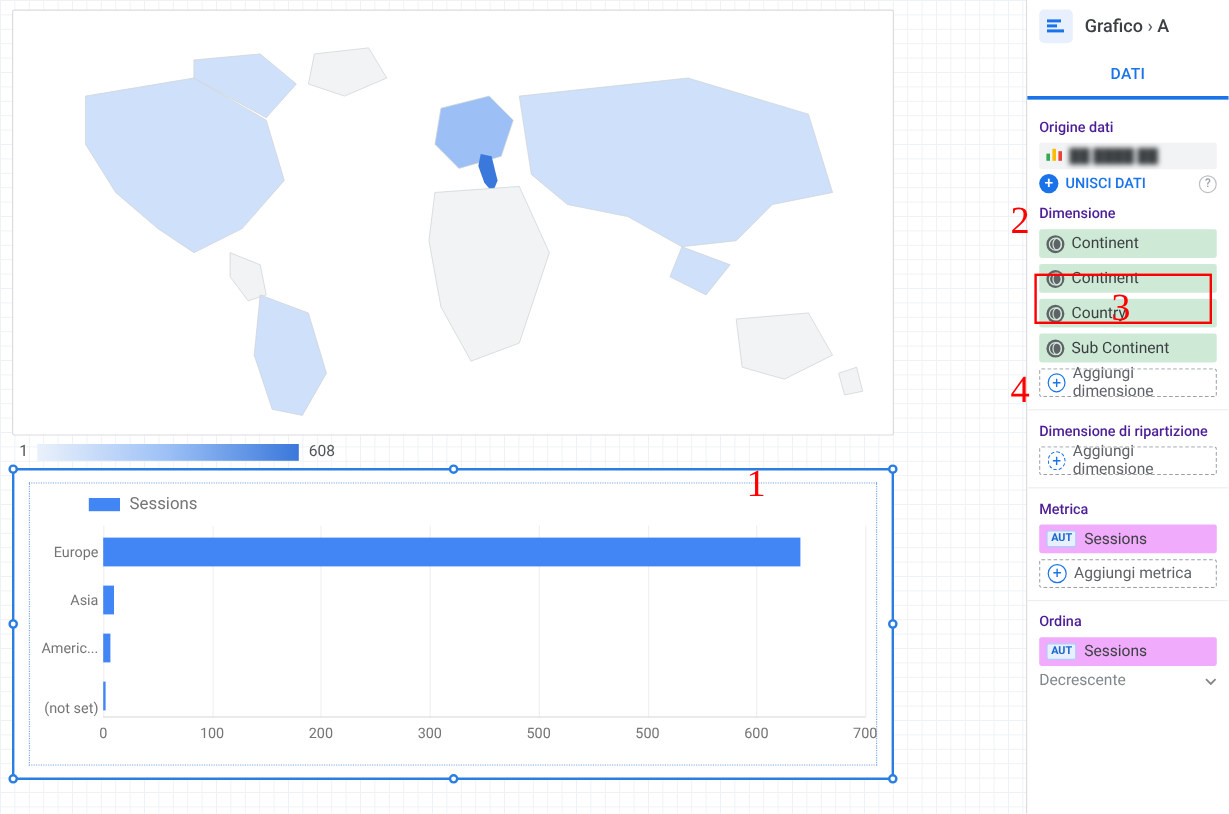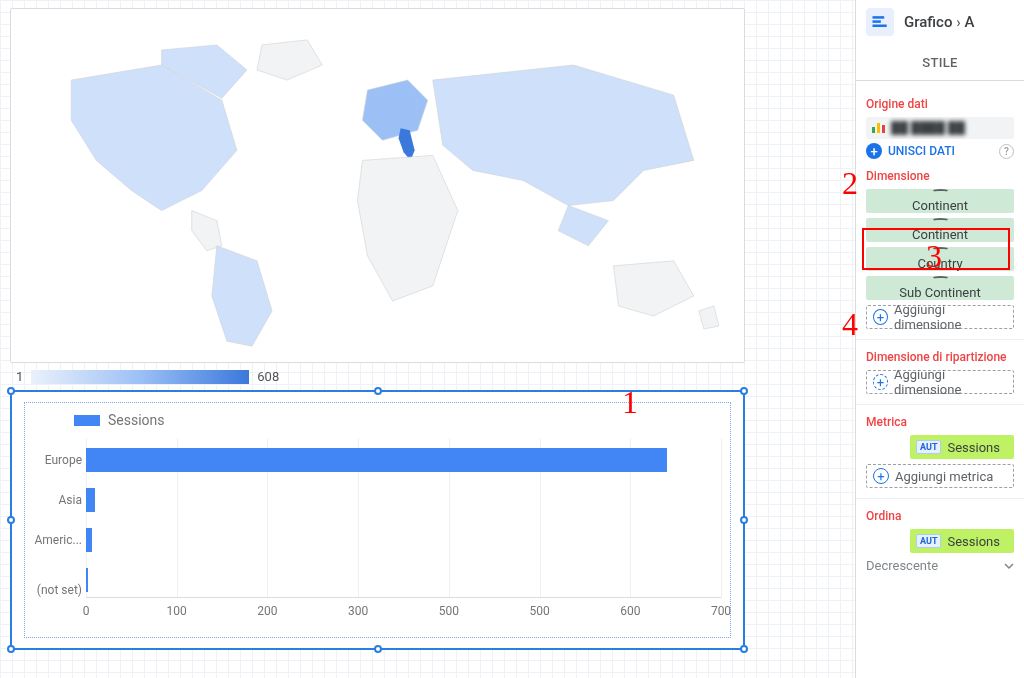--- a/index.html
+++ b/index.html
@@ -68,39 +68,39 @@
   .crumb { display:flex; align-items:center; gap:10px; padding:8px 10px; background:#fff; border-bottom:1px solid #fff; }
   .crumb-icon { width:28px; height:28px; background:#e8f0fe; border-radius:4px; display:flex; align-items:center; justify-content:center; }
   .crumb-icon svg { width:20px; height:20px; }
   .crumb-text { font-size:15px; color:#3c4043; font-weight:500; }
 
   .tabs { display:flex; border-bottom:1px solid #dadce0; }
   .tab { flex:1; text-align:center; padding:10px 0; font-size:13px; font-weight:500; color:#5f6368; cursor:pointer; letter-spacing:.3px; }
   .tab.active { color:#1a73e8; border-bottom:3px solid #1a73e8; margin-bottom:-1px; }
 
   .panel { padding: 10px 10px 20px 10px; overflow-y:auto; flex:1; }
-  .sec-label { font-size:12px; color:#ef4444; font-weight:500; margin: 6px 0 6px 0; }
+  .sec-label { font-size:12px; color:#4c1d95; font-weight:500; margin: 6px 0 6px 0; }
 
   .src-row { display:flex; align-items:center; gap:6px; margin-bottom:4px; }
   .src-chip { flex:1; height:22px; background:#f1f3f4; border-radius:2px; display:flex; align-items:center; padding:0 6px; gap:4px; }
   .src-dots span{ display:inline-block; width:3px; height:10px; background:#80868b; margin-right:2px;}
   .src-dots span:nth-child(1){height:6px;background:#34a853;}
   .src-dots span:nth-child(2){height:10px;background:#fbbc04;}
   .src-dots span:nth-child(3){height:8px;background:#ea4335;}
   .src-name { font-size:12px; color:#3c4043; white-space:nowrap; overflow:hidden; filter: blur(2.2px);}
 
   .link-row { display:flex; align-items:center; gap:6px; color:#1a73e8; font-size:12px; font-weight:500; margin:4px 0 10px 0; cursor:pointer; }
   .plus-circ { width:16px; height:16px; border-radius:50%; background:#1a73e8; color:#fff; display:flex; align-items:center; justify-content:center; font-size:13px; line-height:1; }
   .plus-circ.outline{ background:#fff; color:#1a73e8; border:1.5px dashed #1a73e8; }
   .plus-circ.blueoutline{ background:#fff; color:#1a73e8; border:1.5px solid #1a73e8;}
   .q-icon{ width:15px;height:15px;border:1.5px solid #bdc1c6;border-radius:50%;color:#9aa0a6;font-size:10px;display:flex;align-items:center;justify-content:center;margin-left:auto;}
 
   .chip { display:flex; align-items:center; gap:6px; height:24px; border-radius:2px; padding:0 6px; margin-bottom:5px; font-size:13px; color:#3c4043; }
-  .chip-green { background:#ceead6;flex-direction:column; }
-  .chip-blue  { background:#bef264;margin-left:44px; }
+  .chip-green { background:#ceead6; }
+  .chip-blue  { background:#f0abfc; }
   .chip-dashed { border:1px dashed #9aa0a6; background:#fff; color:#5f6368; cursor:pointer;}
   .globe { width:15px; height:15px; border-radius:50%; background:#5f6368; position:relative; }
   .globe:before{content:"";position:absolute;inset:2px;border:1px solid #ceead6;border-radius:50%;}
   .globe:after{content:"";position:absolute;top:2px;bottom:2px;left:50%;width:6px;margin-left:-3px;border:1px solid #ceead6;border-radius:50%;}
 
   .aut-badge { font-size:9px; font-weight:700; color:#1967d2; background:#e8f0fe; border:1px solid #aecbfa; border-radius:2px; padding:1px 3px; }
 
   .gerar-row { display:flex; align-items:center; justify-content:space-between; padding:6px 2px 6px 2px; }
   .toggle { width:30px; height:14px; background:#aecbfa; border-radius:8px; position:relative; cursor:pointer;}
   .toggle:after{content:"";position:absolute;right:-2px;top:-3px;width:19px;height:19px;background:#1a73e8;border-radius:50%;}
@@ -209,21 +209,21 @@
         </svg>
     </div>
     <div class="crumb-text">
       <span>Grafico</span>
       <span style="color:#5f6368;">›</span>
       <span>A</span>
     </div>
   </div>
 
   <div class="tabs">
-    <div class="tab">STILE</div>
+    <div class="tab active">DATI</div>
   </div>
 
   <div class="panel">
     <div class="sec-label">Origine dati</div>
     <div class="src-row">
       <div class="src-chip">
         <span class="src-dots"><span></span><span></span><span></span></span>
         <span class="src-name">██ ████ ██</span>
       </div>
     </div>

